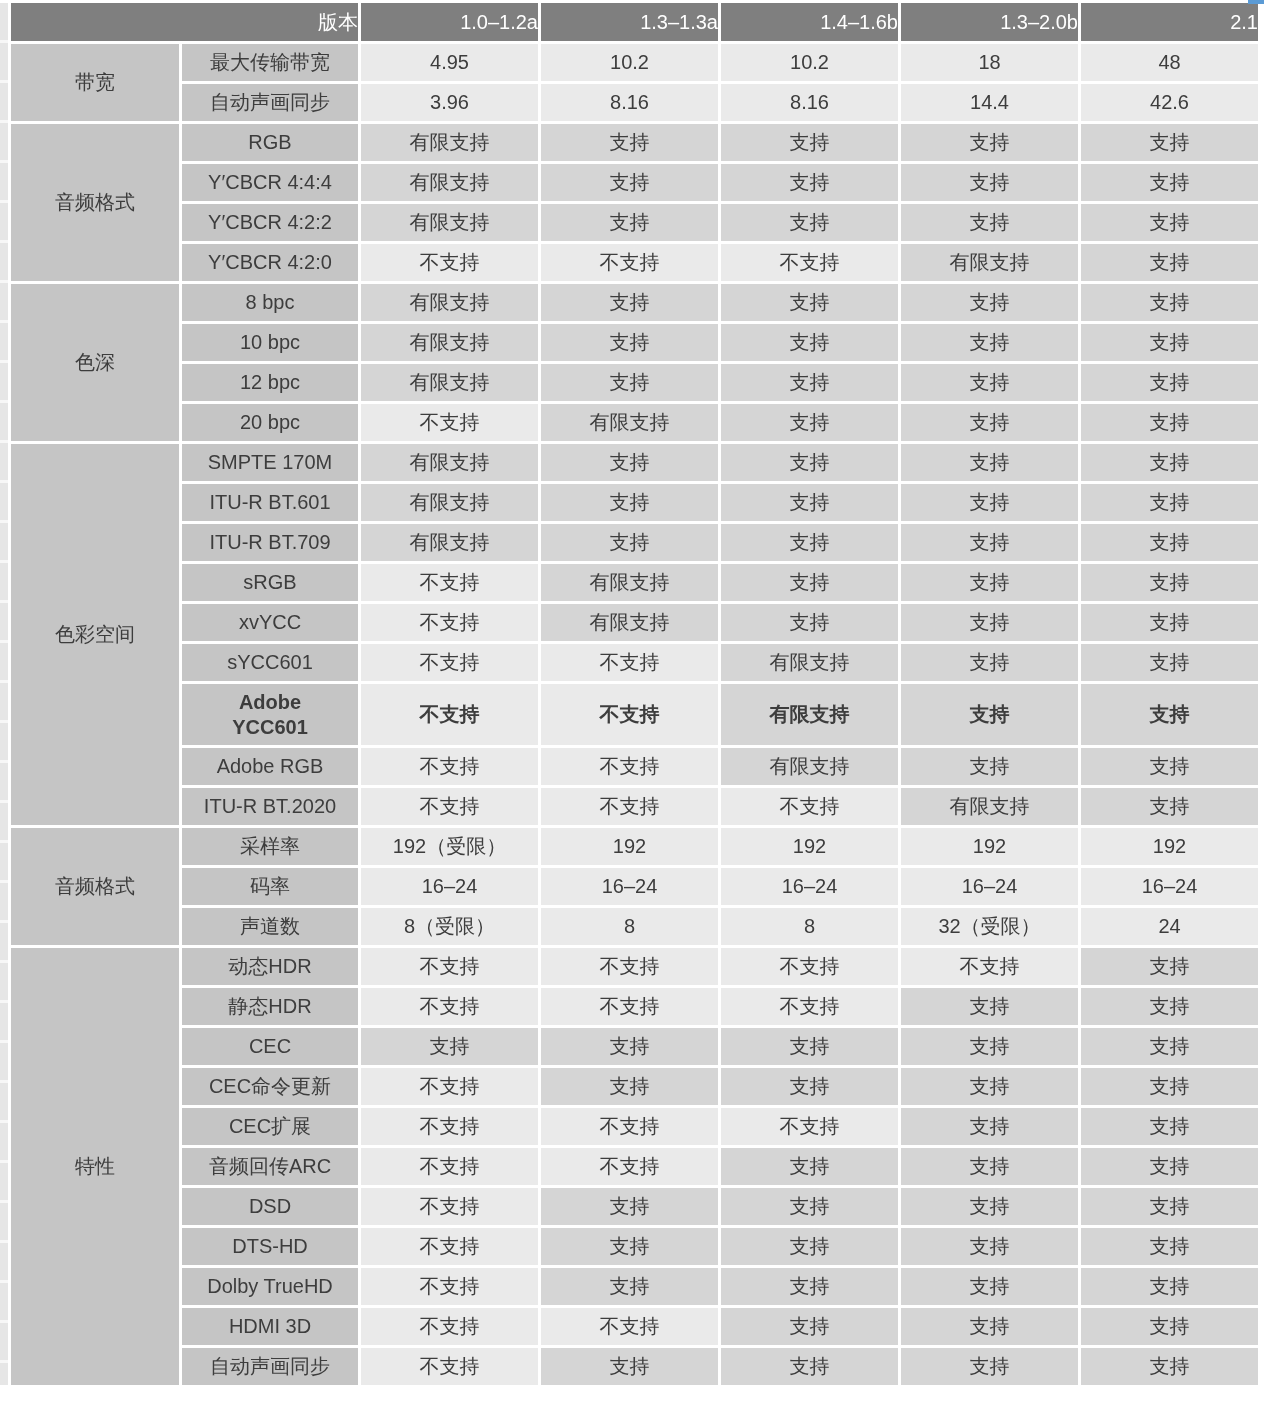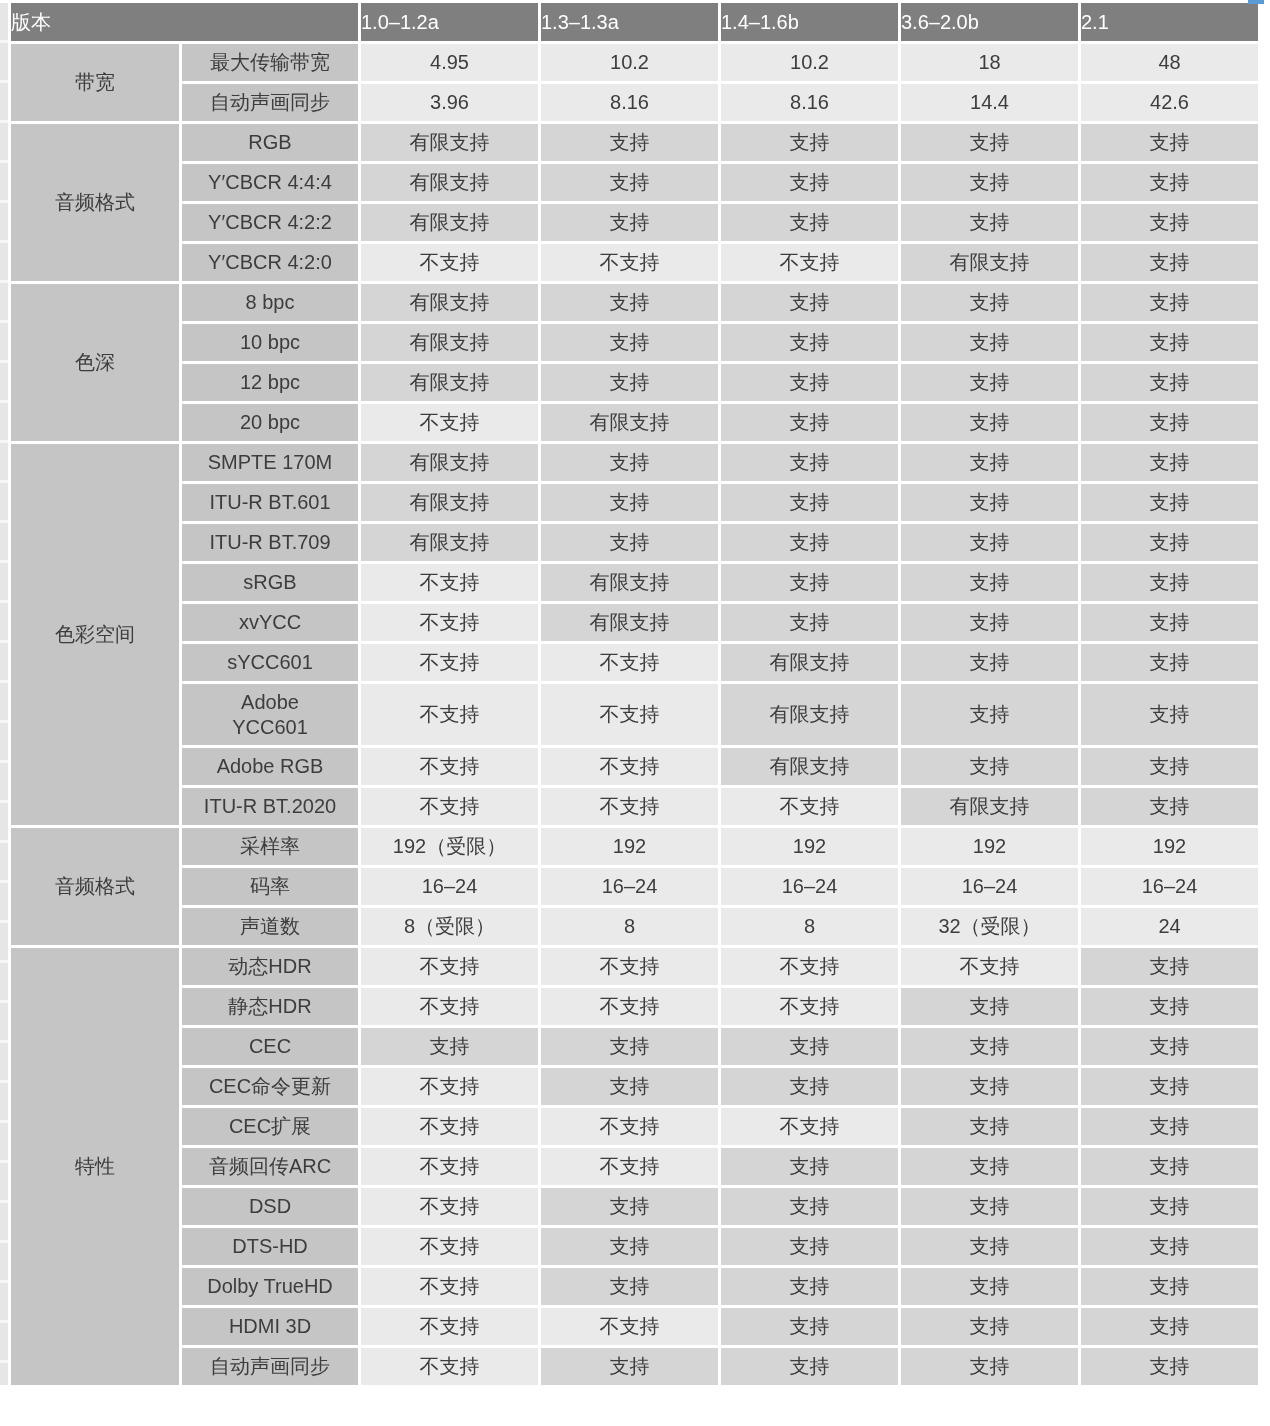--- a/index.html
+++ b/index.html
@@ -29,27 +29,27 @@
     border-collapse:separate;border-spacing:3px;
     background:var(--grid);
     table-layout:fixed;
   }
   col.c-section{width:168px;}
   col.c-label{width:176px;}
   col.c-data{width:177px;}
   th{
     background:var(--header-bg);color:var(--header-fg);
     font-weight:normal;font-size:20px;height:38px;
-    text-align:left;vertical-align:middle;padding:0;
+    text-align:right;vertical-align:middle;padding:0;
   }
   td{
     text-align:center;vertical-align:middle;
     font-size:20px;padding:0;height:37px;
   }
-  tr.tall{height:61px;}
+  tr.tall{height:61px;font-weight:bold;}
   td.section,td.label{background:var(--label-bg);}
   td.label{white-space:pre-line;line-height:1.25;}
   td.yes{background:var(--yes-bg);}
   td.no,td.num{background:var(--no-bg);}
   .corner-artifact{
     position:absolute;top:0;right:6px;width:16px;height:4px;
     background:var(--artifact);
   }
 </style>
 </head>
@@ -66,21 +66,21 @@
         <col class="c-data">
         <col class="c-data">
         <col class="c-data">
     </colgroup>
     <thead>
       <tr>
           <th colspan="2">版本</th>
           <th>1.0–1.2a</th>
           <th>1.3–1.3a</th>
           <th>1.4–1.6b</th>
-          <th>3.6–2.0b</th>
+          <th>1.3–2.0b</th>
           <th>2.1</th>
         </tr>
     </thead>
     <tbody>
         <tr>
           <td class="section" rowspan="2">带宽</td>
           <td class="label">最大传输带宽</td>
           <td class="num">4.95</td>
           <td class="num">10.2</td>
           <td class="num">10.2</td>

